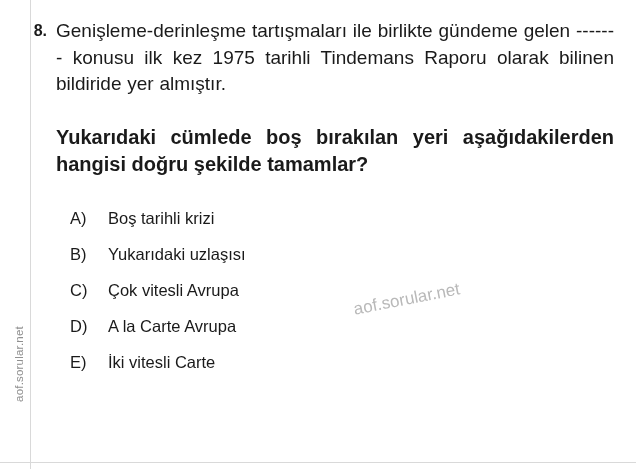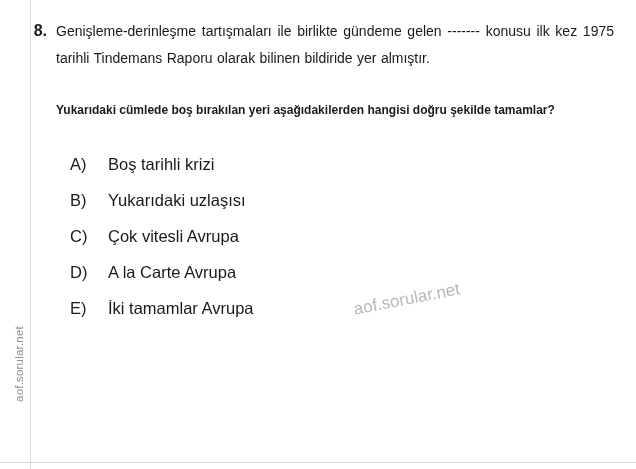--- a/index.html
+++ b/index.html
@@ -68,32 +68,32 @@
     padding-right: 9px;
     box-sizing: border-box;
     line-height: 26px;
   }
   .q-body {
     flex: 1 1 auto;
     min-width: 0;
   }
 
   .stem {
-    font-size: 14px;
+    font-size: 19px;
     line-height: 26.5px;
     text-align: justify;
     text-align-last: left;
     -webkit-hyphens: none;
     hyphens: none;
     word-spacing: 0.5px;
   }
 
   .prompt {
     margin-top: 26px;
-    font-size: 12px;
+    font-size: 20px;
     font-weight: bold;
     line-height: 27px;
     text-align: justify;
     text-align-last: left;
   }
 
   .options {
     margin-top: 30px;
     margin-left: 14px;
   }
@@ -163,21 +163,21 @@
           <div class="option">
             <span class="opt-letter">C)</span>
             <span class="opt-text">Çok vitesli Avrupa</span>
           </div>
           <div class="option">
             <span class="opt-letter">D)</span>
             <span class="opt-text">A la Carte Avrupa</span>
           </div>
           <div class="option">
             <span class="opt-letter">E)</span>
-            <span class="opt-text">İki tamamlar Avrupa</span>
+            <span class="opt-text">İki vitesli Carte</span>
           </div>
         </div>
       </div>
     </div>
 
   </div>
 
   <div class="wm-diagonal">aof.sorular.net</div>
 
   <div class="bottom-rule"></div>

